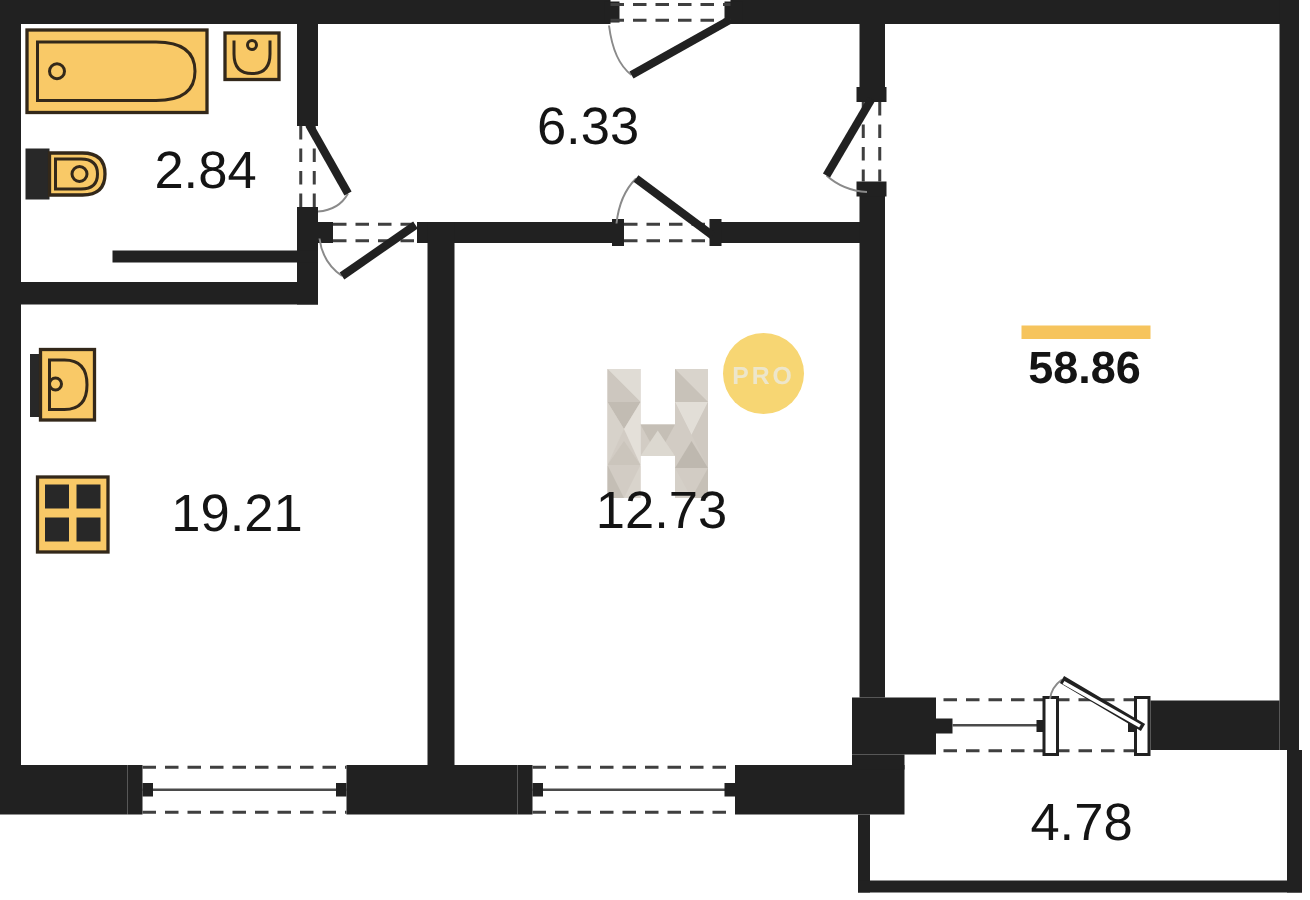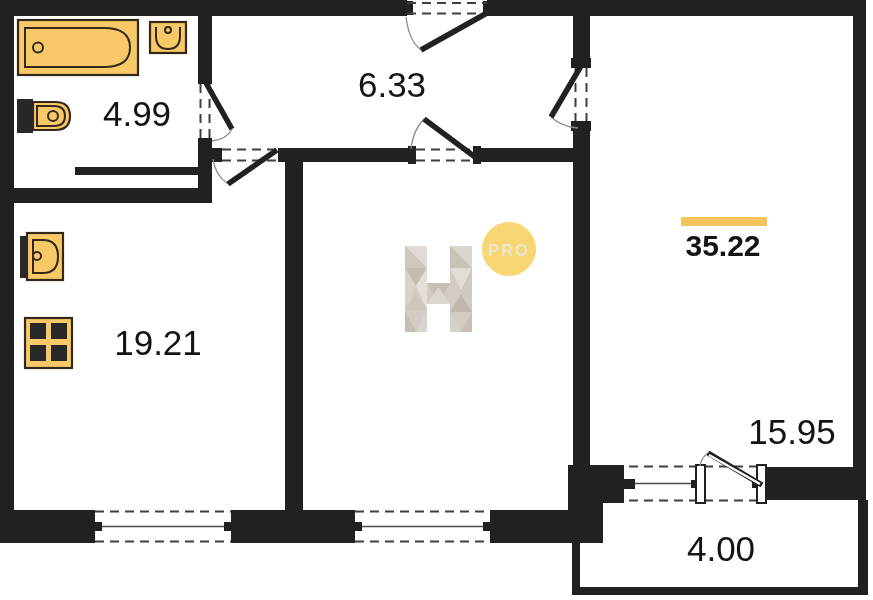--- a/index.html
+++ b/index.html
@@ -193,22 +193,22 @@
         <polygon points="427,283 450,283 438.5,304" fill="#C5BFB6"></polygon>
         <polygon points="427,304 438.5,287 450,304" fill="#DCD8D0"></polygon>
       </g>
       <g>
         <circle cx="509" cy="249" r="27" fill="var(--badge)"></circle>
         <text class="pro-text" x="509" y="256" text-anchor="middle">PRO</text>
       </g>
     </g>
   </svg>
 
-  <div class="lbl" style="left:137px;top:114px">4.99</div>
+  <div class="lbl" style="left:137px;top:114px">2.84</div>
   <div class="lbl" style="left:392px;top:85px">6.33</div>
   <div class="lbl" style="left:158px;top:343px">19.21</div>
-  <div class="lbl" style="left:792px;top:432px">15.95</div>
-  <div class="lbl" style="left:721px;top:549px">4.00</div>
+  <div class="lbl" style="left:441px;top:341px">12.73</div>
+  <div class="lbl" style="left:721px;top:549px">4.78</div>
 
   <div class="total-bar"></div>
-  <div class="lbl total" style="left:723px;top:246px">35.22</div>
+  <div class="lbl total" style="left:723px;top:246px">58.86</div>
 
 </div>
 
 </body></html>

